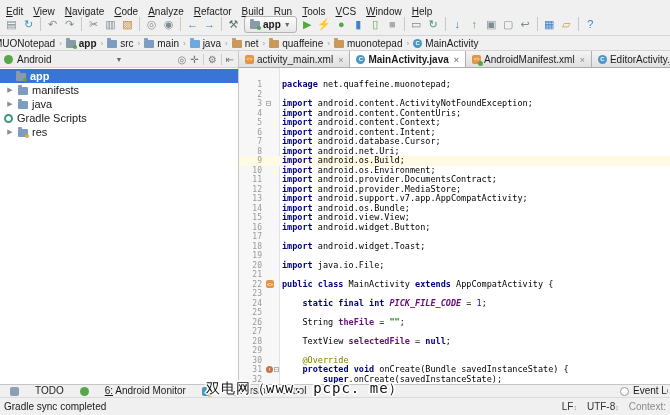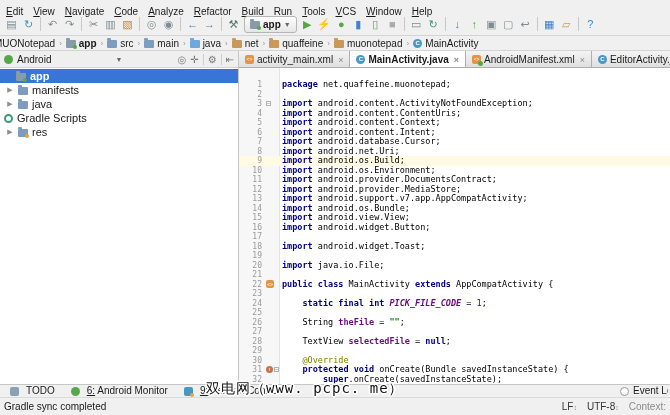--- a/index.html
+++ b/index.html
@@ -79,21 +79,21 @@
   .ic-xml.manifest::after { content:""; position:absolute; right:-2px; bottom:-2px; width:5px; height:5px; border-radius:50%; background:#57A64A; }
   .ic-gradle { width:9px; height:9px; border-radius:50%; border:2px solid #3C9A76; background:#FFF; }
   .ic-sq { width:9px; height:9px; border-radius:2px; background:#8AA0B4; }
   .ic-sq.vcs { background:#4A97C5; }
   .ic-sq.vcs::after { content:""; position:absolute; right:-1px; bottom:-1px; width:4px; height:4px; border-radius:50%; background:#E4A33D; }
   .ic-android { width:9px; height:9px; border-radius:50%; background:#57A64A; }
   .ic-event { width:9px; height:9px; border-radius:50%; border:1px solid #9A9A9A; background:#FFF; }
 
   
   .bottom-bar { height:13px; display:flex; align-items:center; background:#F0F0F0; border-top:1px solid #C6C6C6; font-size:10px; padding:0 2px; }
-  .bb-item { display:flex; align-items:center; gap:7px; padding:0 8px; height:20px; }
+  .bb-item { display:flex; align-items:center; gap:16px; padding:0 8px; height:20px; }
   .bb-label { line-height:12px; display:inline-block; }
   .bb-label.mn::first-letter { text-decoration:underline; }
   .bb-right { margin-left:auto; display:flex; align-items:center; gap:4px; width:48px; overflow:hidden; white-space:nowrap; flex:none; }
 
   .status-bar { height:18px; display:flex; align-items:center; background:#F0F0F0; border-top:1px solid #DADADA; padding:0 4px; font-size:10px; }
   .sb-right { margin-left:auto; display:flex; align-items:center; gap:10px; white-space:nowrap; overflow:hidden; }
   .sb-item { color:#333; }
   .sb-item .arr { font-size:7px; color:#888; }
   .sb-item.dim { color:#8A8A8A; }
 

